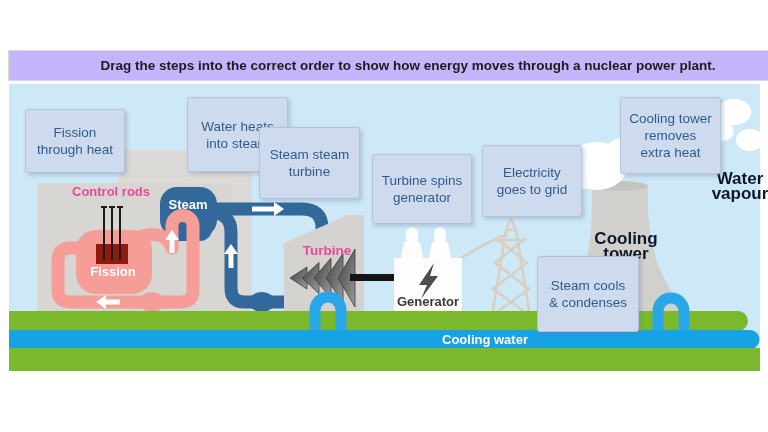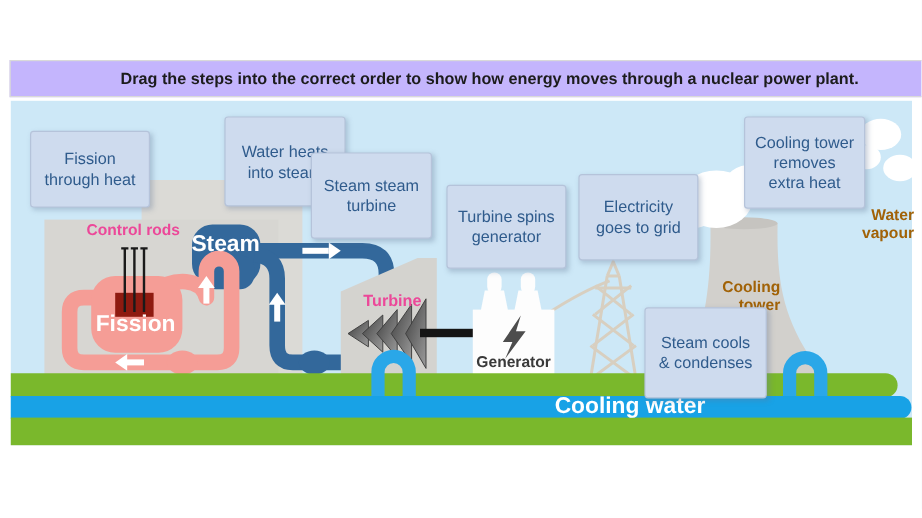--- a/index.html
+++ b/index.html
@@ -9,22 +9,22 @@
             border:1px solid #d9d9d9;display:flex;align-items:center;justify-content:center;
             font-weight:bold;font-size:13.5px;color:#1c1c1c;padding-left:24px;}
   svg.scene{position:absolute;left:0;top:0;}
   .card{position:absolute;background:#cedbee;border:1px solid #b5c3da;border-radius:3px;
         box-shadow:2px 2px 4px rgba(100,120,150,.35);display:flex;align-items:center;
         justify-content:center;text-align:center;color:#2f5b8c;font-size:13.5px;
         line-height:17px;white-space:pre-line;cursor:grab;}
   .slabel{position:absolute;transform:translate(-50%,-50%);font-weight:bold;text-align:center;
           white-space:pre-line;pointer-events:none;}
   .lbl-gray{color:#ec4899;font-size:13px;line-height:14px;}
-  .lbl-gray2{color:#a16207;font-size:13px;line-height:15px;text-align:right;}
-  .lbl-white{color:#ffffff;font-size:19px;}
+  .lbl-gray2{color:#0f172a;font-size:17px;line-height:15px;}
+  .lbl-white{color:#ffffff;font-size:13px;}
   .lbl-dark{color:#3a3a3a;font-size:13px;}
 </style>
 </head>
 <body>
 
 <div class="stage">
 
   <svg class="scene" width="768" height="432" viewBox="0 0 768 432">
     <defs>
       <linearGradient id="bladeGrad" x1="0" y1="0" x2="1" y2="1">
@@ -127,21 +127,21 @@
 
   <div class="slabel lbl-gray" style="left:111px;top:192px;">Control rods</div>
   <div class="slabel lbl-white" style="left:188px;top:204px;">Steam</div>
   <div class="slabel lbl-white" style="left:113px;top:271px;">Fission</div>
   <div class="slabel lbl-gray" style="left:327px;top:251px;font-size:13.5px;">Turbine</div>
   <div class="slabel lbl-dark" style="left:428px;top:301px;">Generator</div>
   <div class="slabel lbl-gray2" style="left:626px;top:246px;">Cooling
 tower</div>
   <div class="slabel lbl-gray2" style="left:740px;top:186px;">Water
 vapour</div>
-  <div class="slabel lbl-white" style="left:485px;top:339px;margin-left:40px;">Cooling water</div>
+  <div class="slabel lbl-white" style="left:485px;top:339px;">Cooling water</div>
 
   <div class="card" style="left:25px;top:109px;width:98px;height:62px;">Fission
 through heat</div>
   <div class="card" style="left:143px;top:97px;width:99px;height:73px;margin-left:44px;">Water heats
 into steam</div>
   <div class="card" style="left:259px;top:127px;width:99px;height:70px;">Steam steam
 turbine</div>
   <div class="card" style="left:372px;top:154px;width:98px;height:68px;">Turbine spins
 generator</div>
   <div class="card" style="left:482px;top:145px;width:98px;height:70px;">Electricity

